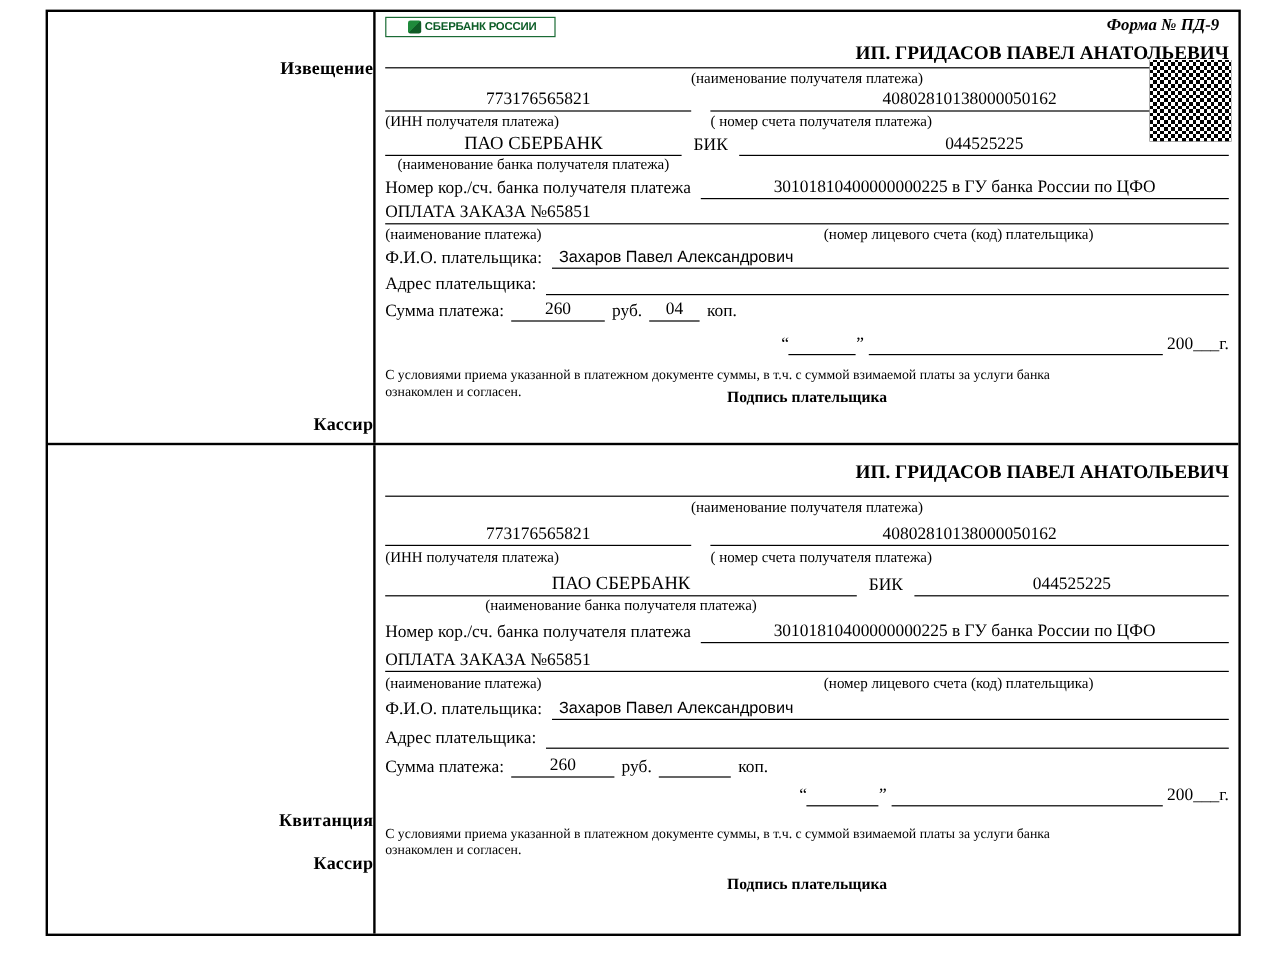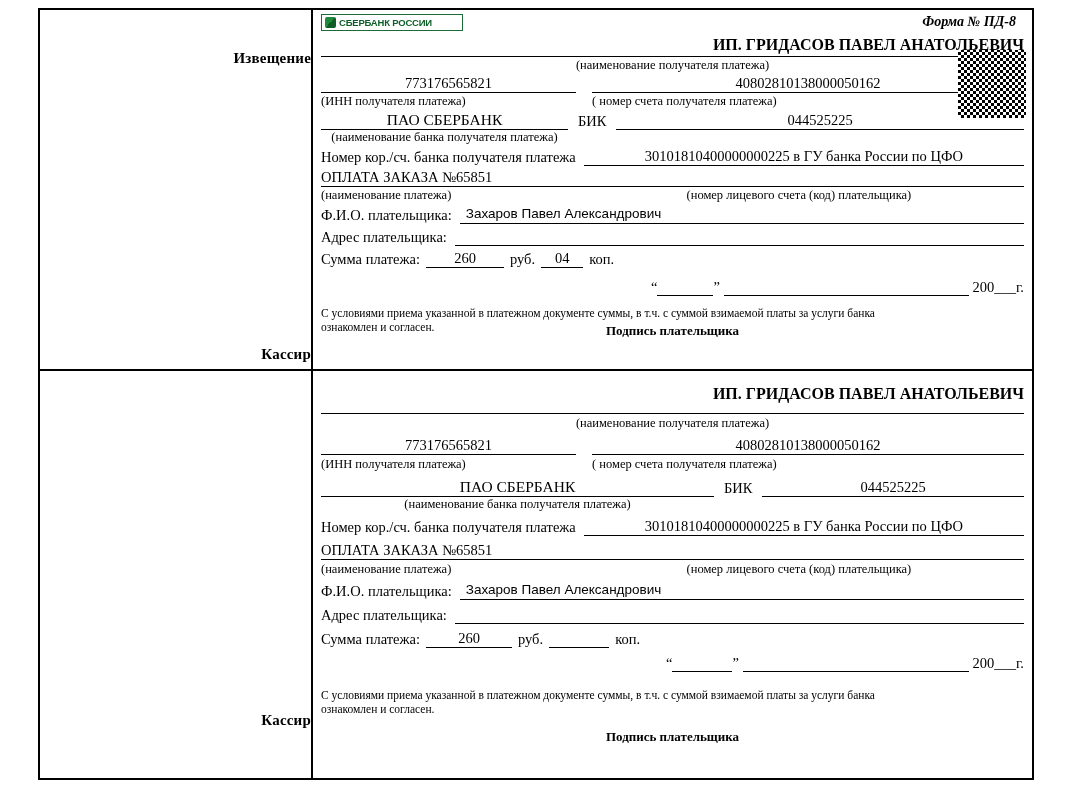--- a/index.html
+++ b/index.html
@@ -73,20 +73,21 @@
   .sber-logo {
     width: 142px;
     height: 17px;
     border: 1px solid #1a6b35;
     background: #ffffff;
     display: flex;
     align-items: center;
     gap: 3px;
     padding-left: 3px;
     box-sizing: border-box;
+    justify-content: center;
   }
   .sber-mark {
     width: 11px;
     height: 11px;
     background: linear-gradient(135deg,#1f8a3b 0 50%, #0f5c26 50% 100%);
     border-radius: 2px;
     flex: none;
   }
   .sber-text {
     font-family: "Liberation Sans", sans-serif;
@@ -188,21 +189,21 @@
       <div class="side-label" style="top:336px;">Кассир</div>
     </div>
 
     <div class="right-col">
 
       <div class="top-strip">
         <div class="sber-logo">
           <span class="sber-mark"></span>
           <span class="sber-text">СБЕРБАНК РОССИИ</span>
         </div>
-        <div class="form-no">Форма № ПД-8</div>
+        <div class="form-no">Форма № ПД-9</div>
       </div>
 
       <div class="recipient-name">ИП. ГРИДАСОВ ПАВЕЛ АНАТОЛЬЕВИЧ</div>
 
       <div class="rule" style="margin-top:2px;"></div>
       <div class="cap" style="margin-top:1px;">(наименование получателя платежа)</div>
 
       <div class="line-row" style="margin-top:2px;">
         <div class="underline val" style="width:255px; flex:none;">773176565821</div>
         <div style="width:16px;"></div>
@@ -265,20 +266,21 @@
       <div class="small-note">ознакомлен и согласен.</div>
       <div class="sign-line" style="margin-top:-12px;">Подпись плательщика</div>
 
       <div class="qr"></div>
     </div>
   </div>
 
   <div class="half bottom">
 
     <div class="left-col">
+      <div class="side-label" style="top:305px;">Квитанция</div>
       <div class="side-label" style="top:341px;">Кассир</div>
     </div>
 
     <div class="right-col">
 
       <div class="recipient-name b2">ИП. ГРИДАСОВ ПАВЕЛ АНАТОЛЬЕВИЧ</div>
 
       <div class="rule" style="margin-top:10px;"></div>
       <div class="cap" style="margin-top:2px;">(наименование получателя платежа)</div>
 

